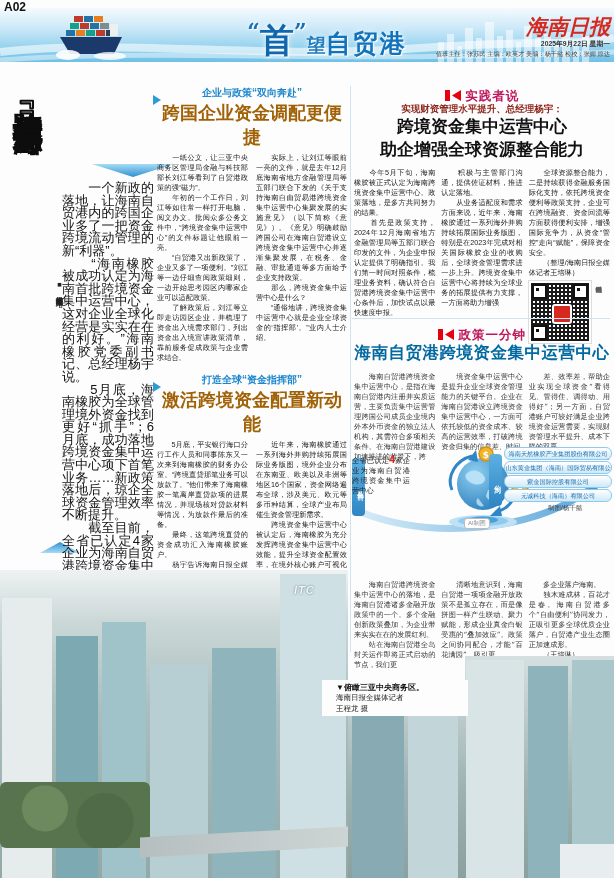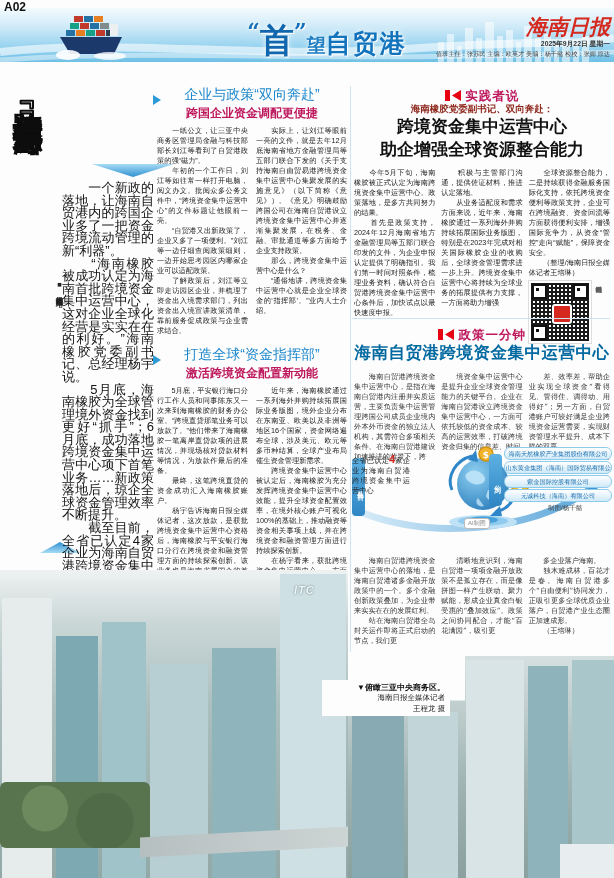--- a/index.html
+++ b/index.html
@@ -32,22 +32,22 @@
   .wedge.up{clip-path:polygon(50% 0,0 100%,100% 100%);background:linear-gradient(0deg,#a6dcf6,#2f8fd0);}
   .intro{left:62px;top:182px;width:92px;height:378px;font-size:13px;line-height:12.6px;
     text-align:justify;color:#111;}
   .pre{white-space:pre-line;}
 
   
   .main23{left:157px;top:86px;width:190px;height:476px;}
   .subhead{position:relative;text-align:center;margin-bottom:4px;}
   .tri{position:absolute;left:-4px;top:9px;width:0;height:0;border-left:8px solid #2e9ad6;
     border-top:5px solid transparent;border-bottom:5px solid transparent;}
-  .kicker{font-size:14px;font-weight:normal;color:#1b86cc;}
-  .sec-title{font-size:12px;font-weight:bold;color:#be185d;margin-top:1px;}
+  .kicker{font-size:10px;font-weight:bold;color:#1b86cc;}
+  .sec-title{font-size:18px;font-weight:bold;color:#a16207;margin-top:1px;}
   .cols{display:flex;gap:8px;}
   .bt7{font-size:7.2px;line-height:10px;text-align:justify;color:#1a1a1a;flex:1;}
   .s1{margin-bottom:10px;} .s2{margin-bottom:10px;}
   .ending{text-align:right;font-size:7.2px;font-weight:bold;margin-top:3px;color:#111;}
 
   .vrule{width:1px;background:#cfe4f2;}
   .hrule{height:1px;background:#cfe4f2;}
 
   
   .tagrow{text-align:center;}
@@ -100,21 +100,21 @@
     clip-path:polygon(44% 0%,100% 0%,100% 100%,0% 100%,0% 20%,44% 20%);}
   .bld{position:absolute;}
   .win{background-image:
     repeating-linear-gradient(180deg,rgba(255,255,255,.28) 0 2px,rgba(25,55,65,.20) 2px 4px),
     repeating-linear-gradient(90deg,rgba(255,255,255,.15) 0 3px,rgba(25,55,65,.12) 3px 6px); font-style: italic;}
   .itc-label{font-weight:900;color:#f2f7f8;font-size:11px;letter-spacing:1px;
     text-shadow:0 0 2px rgba(40,70,80,.8);}
   .green{background:radial-gradient(circle at 30% 40%,#6d8a5e 0 20%,transparent 21%),
     radial-gradient(circle at 70% 60%,#4f6b47 0 25%,transparent 26%),#57744e;border-radius:6px;}
   .road{background:linear-gradient(90deg,#b6bfc0,#cdd4d4);transform:skewY(-3deg);}
-  .caption{left:322px;top:680px;width:118px;text-align:right;background:#fdfdfd;padding:2px 5px;}
+  .caption{left:322px;top:680px;width:118px;text-align:left;background:#fdfdfd;padding:2px 14px;}
   .cap1{font-size:8px;font-weight:bold;color:#111;line-height:11px;}
   .cap2{font-size:7.5px;color:#222;line-height:10.5px;}
 </style>
 </head>
 <body>
 
 <div class="page">
 
   <div class="abs banner">
     <svg width="614" height="54">
@@ -225,21 +225,21 @@
 
   <div class="abs vrule" style="left:350px;top:86px;height:566px;"></div>
 
   <div class="abs tagrow" style="left:354px;top:86px;width:256px;">
     <svg width="16" height="11">
       <rect x="0" y="0" width="5" height="11" fill="#e60012"></rect>
       <path d="M16 0 L7 5.5 L16 11 Z" fill="#e60012"></path>
     </svg>
     <span class="taglabel">实践者说</span>
   </div>
-  <div class="abs practice-sub">海南橡胶党委副书记、双向奔赴：</div>
+  <div class="abs practice-sub">实现财资管理水平提升、总经理杨宇：</div>
   <div class="abs big-head" style="left:354px;top:115px;">跨境资金集中运营中心</div>
   <div class="abs big-head" style="left:354px;top:138px;">助企增强全球资源整合能力</div>
   <div class="abs p-cols" style="top:168px;height:146px;">
     <div class="sans7 pre">　　今年5月下旬，海南橡胶被正式认定为海南跨境资金集中运营中心。政策落地，是多方共同努力的结果。
 　　首先是政策支持，2024年12月海南省地方金融管理局等五部门联合印发的文件，为企业申报认定提供了明确指引。我们第一时间对照条件，梳理业务资料，确认符合自贸港跨境资金集中运营中心条件后，加快试点以最快速度申报。</div>
     <div class="sans7 pre">　　积极与主管部门沟通，提供佐证材料，推进认定落地。
 　　从业务适配度和需求方面来说，近年来，海南橡胶通过一系列海外并购持续拓展国际业务版图，特别是在2023年完成对相关国际橡胶企业的收购后，全球资金管理需求进一步上升。跨境资金集中运营中心将持续为全球业务的拓展提供有力支撑，一方面将助力增强</div>
     <div class="sans7">
       <div class="pre">　　全球资源整合能力，二是持续获得金融服务国际化支持，依托跨境资金便利等政策支持，企业可在跨境融资、资金回流等方面获得便利安排，增强国际竞争力，从资金“管控”走向“赋能”，保障资金安全。
 　　（整理/海南日报全媒体记者王培琳）</div>
@@ -316,21 +316,21 @@
     </svg>
     <div class="vtab" style="left:137px;top:8px;height:52px;">分别为</div>
     <div class="pill" style="top:1px;">海南天然橡胶产业集团股份有限公司</div>
     <div class="pill" style="top:15px;">山东黄金集团（海南）国际贸易有限公司</div>
     <div class="pill" style="top:29px;">紫金国际控股有限公司</div>
     <div class="pill" style="top:43px;">元诚科技（海南）有限公司</div>
     <div class="info-credit">制图/杨千懿</div>
     <div class="ai-label">AI制图</div>
   </div>
 
-  <div class="abs p-cols" style="top:556px;height:72px;">
+  <div class="abs p-cols" style="top:580px;height:72px;">
     <div class="serif7 pre">　　海南自贸港跨境资金集中运营中心的落地，是海南自贸港诸多金融开放政策中的一个。多个金融创新政策叠加，为企业带来实实在在的发展红利。
 　　站在海南自贸港全岛封关运作即将正式启动的节点，我们更</div>
     <div class="serif7 pre">　　清晰地意识到，海南自贸港一项项金融开放政策不是孤立存在，而是像拼图一样产生联动、聚力赋能，形成企业真金白银受惠的“叠加效应”。政策之间协同配合，才能“百花满园”，吸引更</div>
     <div class="serif7 pre">　　多企业落户海南。
 　　独木难成林，百花才是春。海南自贸港多个“自由便利”协同发力，正吸引更多全球优质企业落户，自贸港产业生态圈正加速成形。
 　　（王培琳）</div>
   </div>
 
   <div class="abs photo-left">
     <div class="bld win" style="left:2px;top:28px;width:50px;height:280px;background:#e6ecec;"></div>

